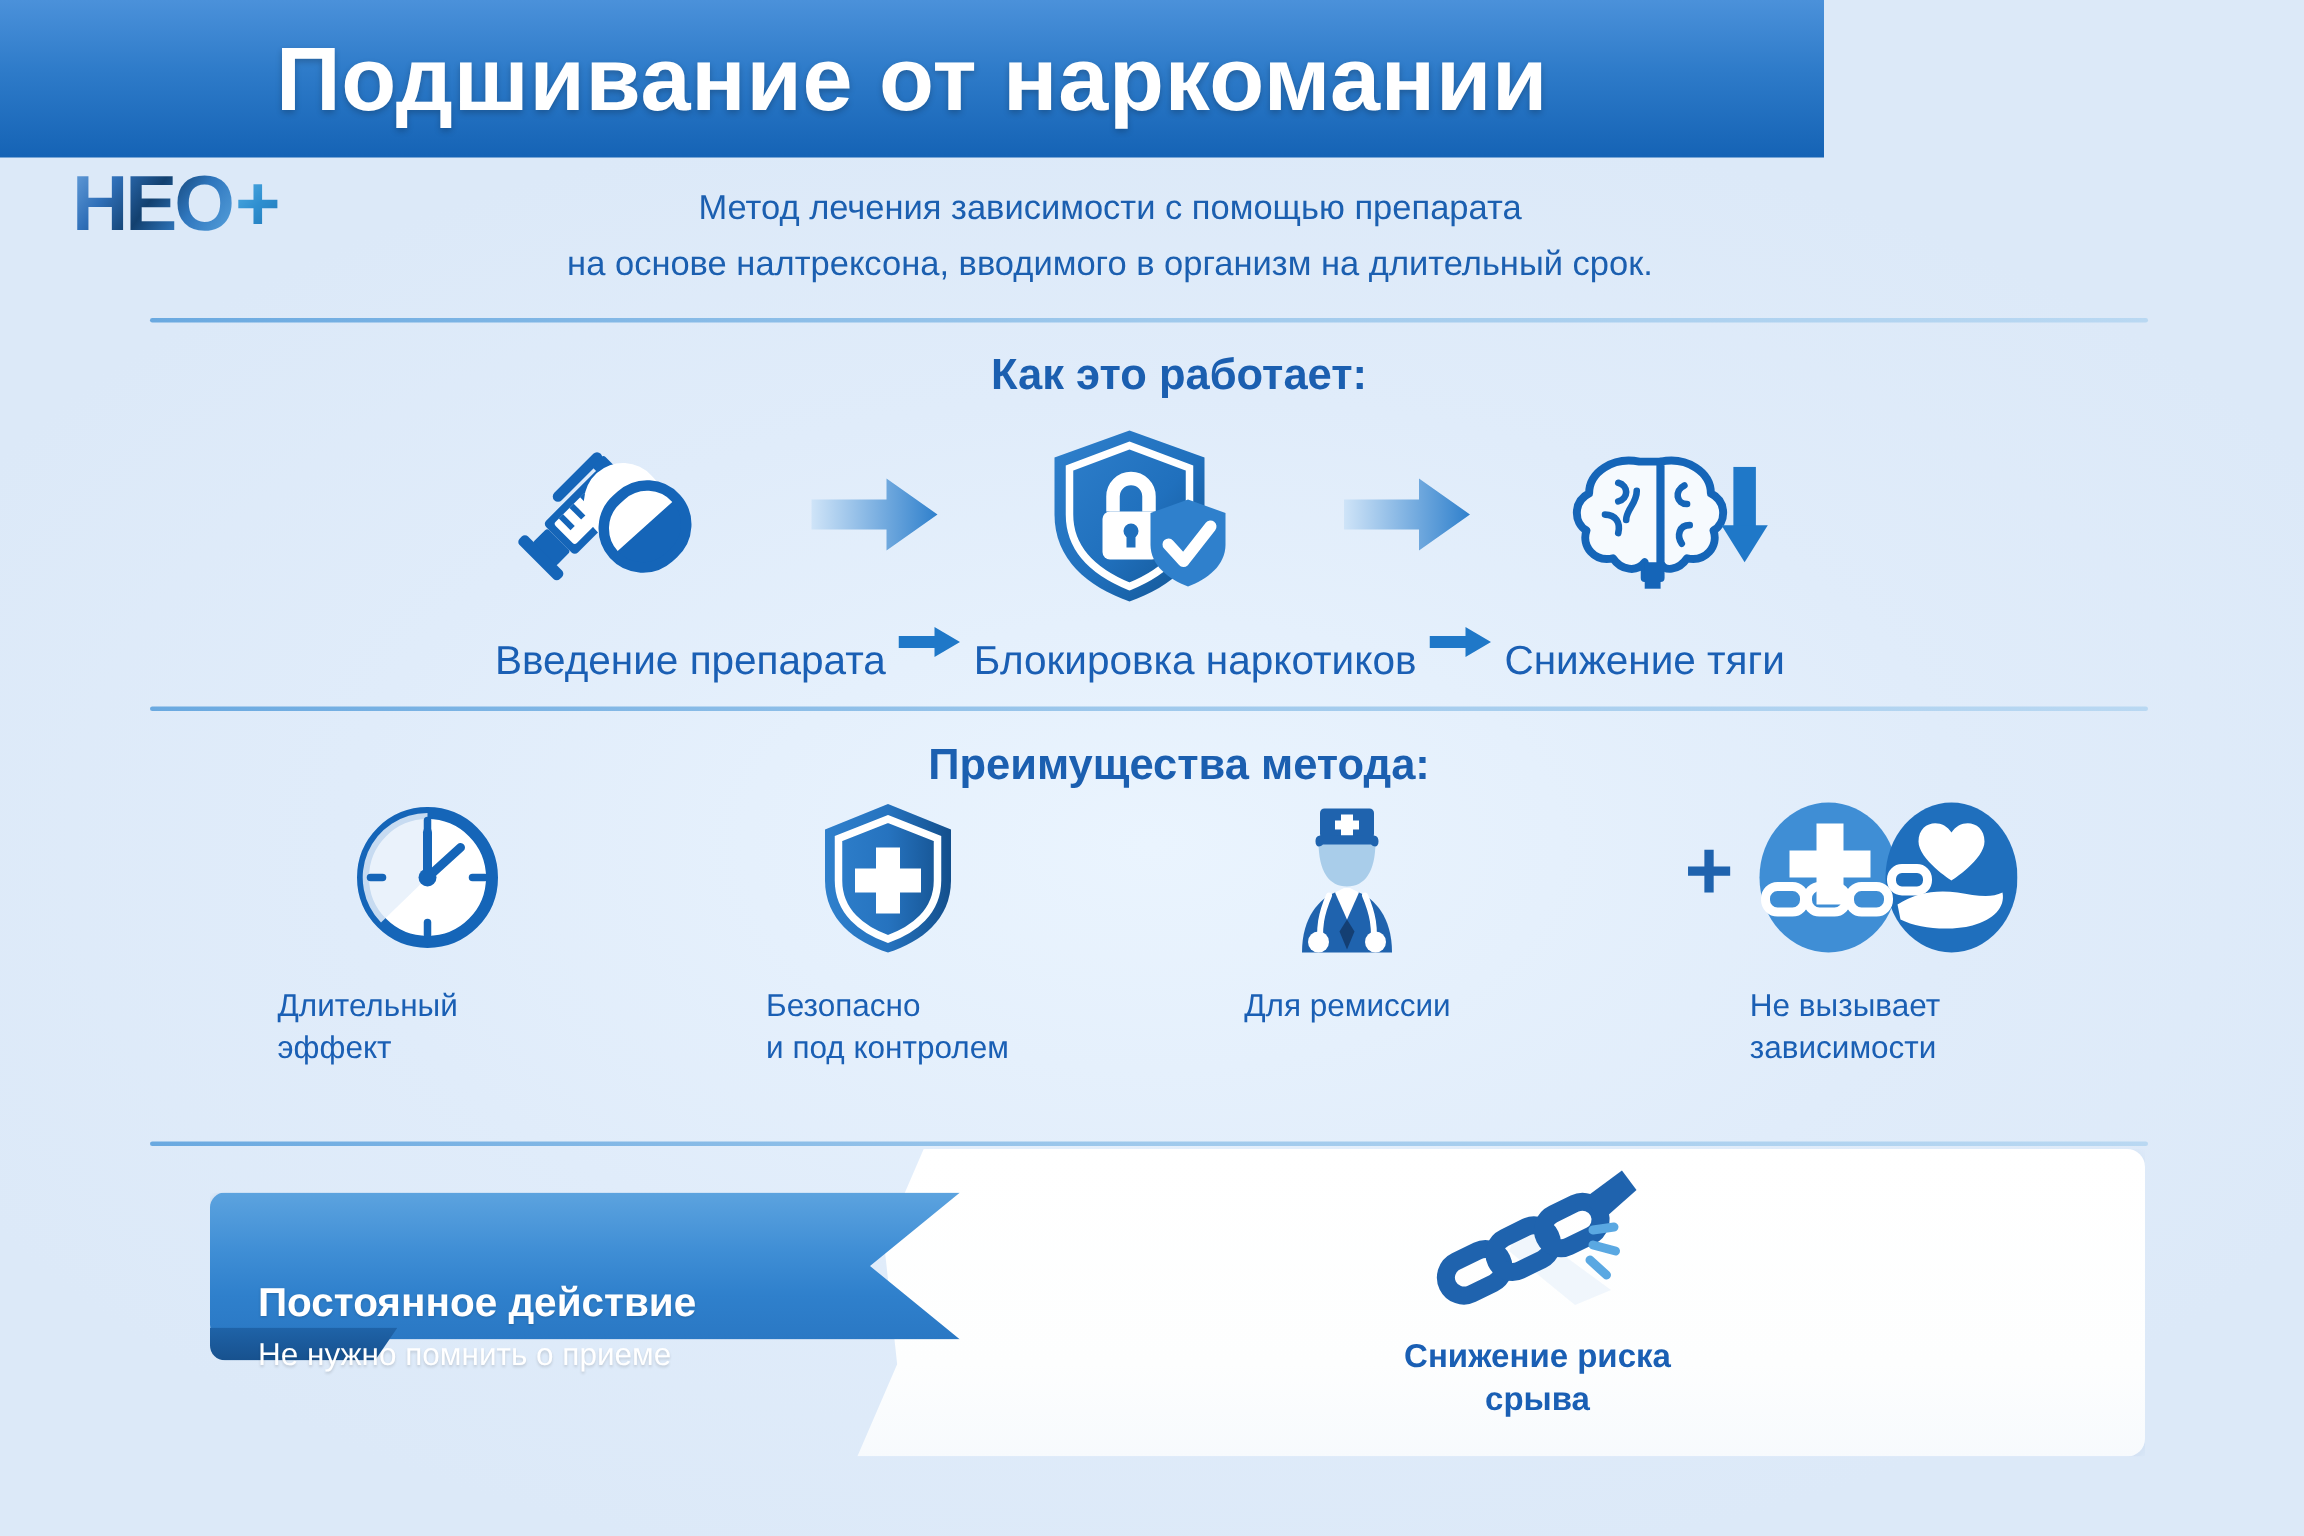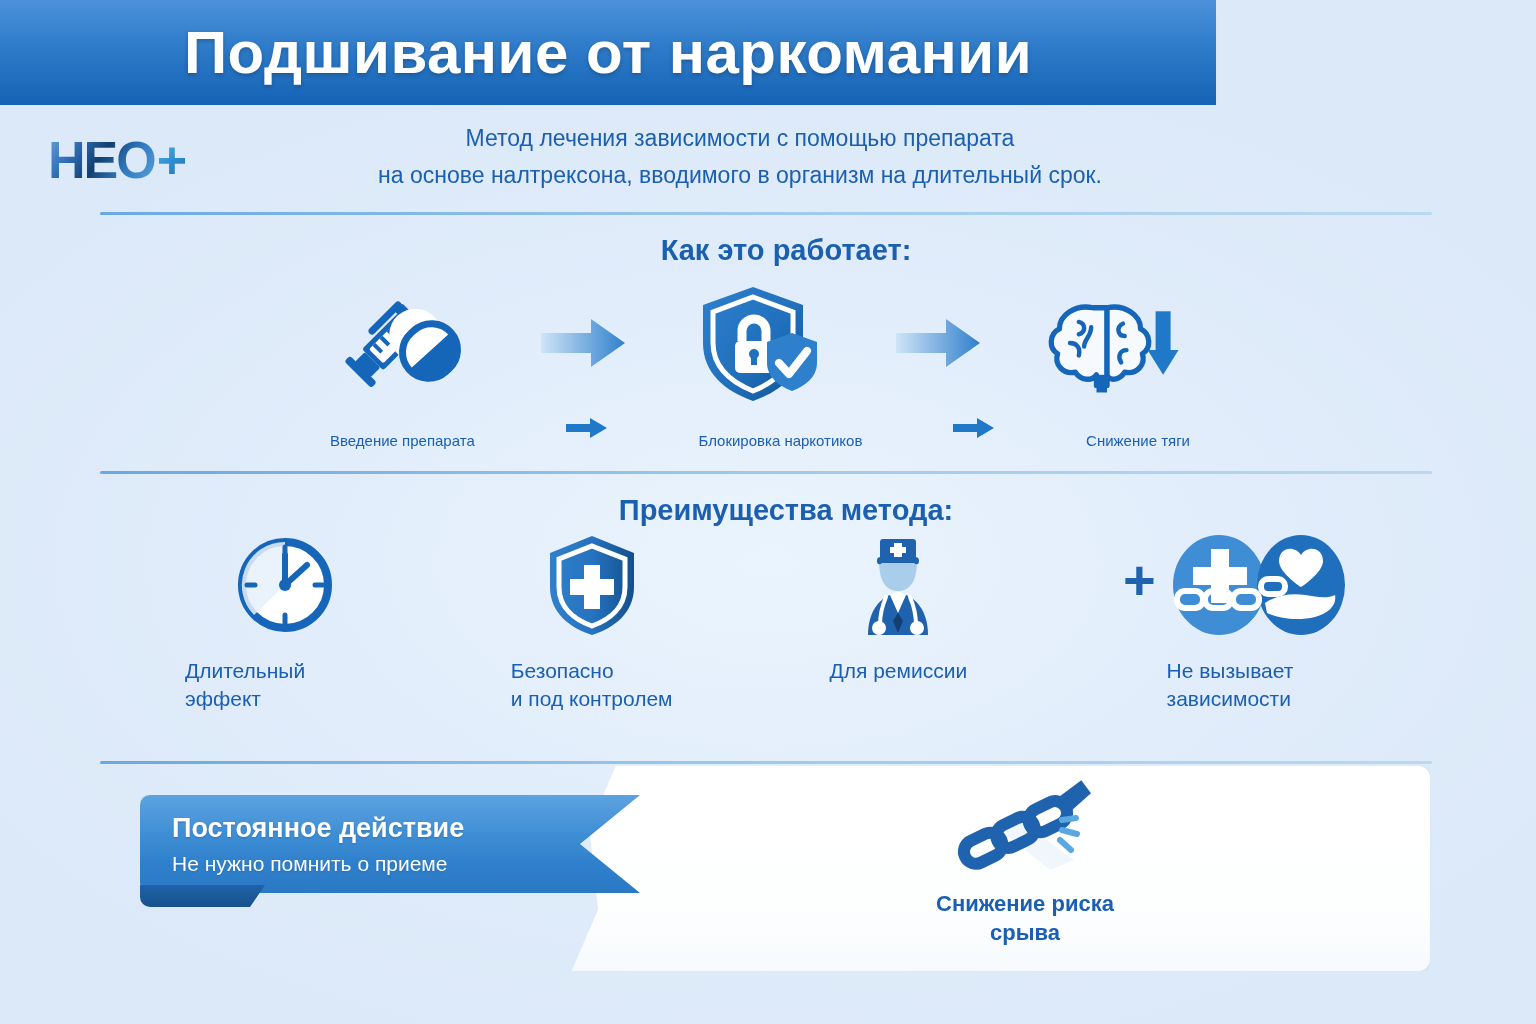--- a/index.html
+++ b/index.html
@@ -25,21 +25,21 @@
     color:#ffffff;
     font-size:60px;
     font-weight:bold;
     letter-spacing:0.5px;
     text-shadow:0 2px 4px rgba(0,0,0,0.22);
     white-space:nowrap;
   }
 
   
   .logo {
-    position:absolute; left:48px; top:132px;
+    position:absolute; left:48px; top:108px;
     width:190px; height:56px;
     display:flex; align-items:center;
   }
   .logo-text {
     font-size:52px; font-weight:bold; letter-spacing:-2px;
     background:linear-gradient(125deg,#6ba3dd 0%,#2f6fb8 25%,#12406f 48%,#2f76bd 70%,#5ba6e0 100%);
     -webkit-background-clip:text; background-clip:text; color:transparent;
     line-height:1;
   }
   .logo-plus {
@@ -78,21 +78,21 @@
     display:flex; align-items:center; justify-content:space-between;
   }
   .how-icon { width:150px; height:130px; display:flex; align-items:center; justify-content:center; }
   .how-arrow-big { width:95px; height:60px; display:flex; align-items:center; justify-content:center; }
 
   .how-labels {
     position:absolute; left:330px; top:412px; width:860px; height:32px;
     display:flex; align-items:center; justify-content:space-between;
   }
   .how-label {
-    color:#1a5fb4; font-size:15px; white-space:nowrap; text-align:right;margin-top:24px;
+    color:#1a5fb4; font-size:27px; white-space:nowrap; text-align:right;margin-top:24px;
   }
   .how-arrow-small { width:46px; display:flex; align-items:center; justify-content:center; }
 
   
   .benefits {
     position:absolute; left:185px; top:535px; width:1170px; height:200px;
     display:flex; align-items:flex-start; justify-content:space-between;
   }
   .benefit { width:200px; display:flex; flex-direction:column; align-items:center; }
   .benefit .bicon { height:100px; display:flex; align-items:center; justify-content:center; }
@@ -130,21 +130,21 @@
   .ribbon-fold {
     position:absolute; left:140px; top:885px; width:125px; height:22px;
     background:linear-gradient(180deg,#1f63a8 0%,#17518e 100%);
     border-radius:0 0 0 10px;
     clip-path: polygon(0% 0%, 100% 0%, 88% 100%, 0% 100%);
   }
   .ribbon-text {
     position:absolute; left:172px; top:812px; width:400px;
     color:#ffffff;
   }
-  .ribbon-title { font-size:27px; font-weight:bold; line-height:1.25; text-shadow:0 1px 2px rgba(0,0,0,.17); }
+  .ribbon-title { font-size:27px; font-weight:bold; line-height:1.25; text-shadow:0 1px 2px rgba(0,0,0,.17);margin-top:40px; }
   .ribbon-sub { font-size:21px; margin-top:6px; text-shadow:0 1px 2px rgba(0,0,0,.15); }
 
   svg { display:block; }
 </style>
 </head>
 <body>
 
 <div id="root">
 
   <div class="header">

